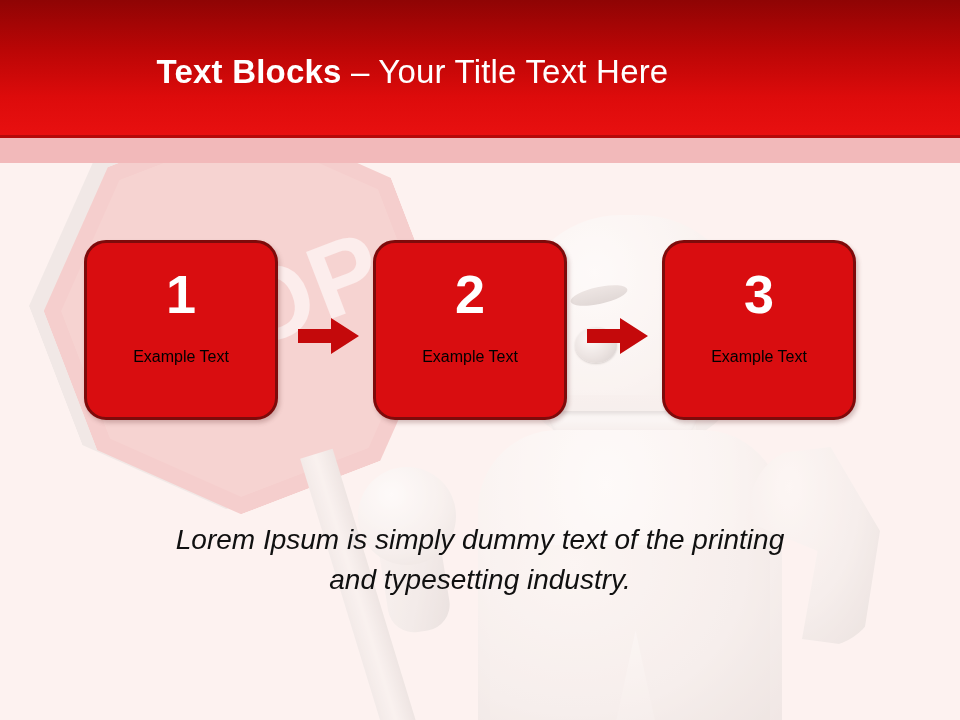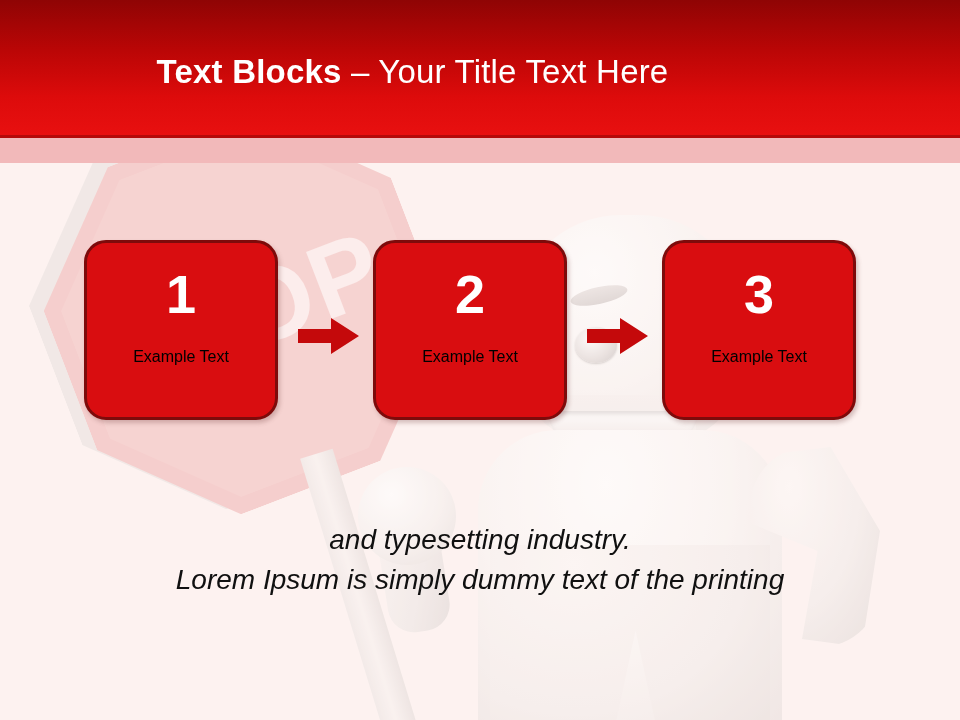--- a/index.html
+++ b/index.html
@@ -300,17 +300,17 @@
       </svg>
     </div>
 
     <div class="step-box b3">
       <div class="step-number">3</div>
       <div class="step-label">Example Text</div>
     </div>
   </div>
 
   <div class="caption">
+    <div>Lorem Ipsum is simply dummy text of the printing</div>
     <div>and typesetting industry.</div>
-    <div>Lorem Ipsum is simply dummy text of the printing</div>
   </div>
 
 </div>
 
 </body></html>

